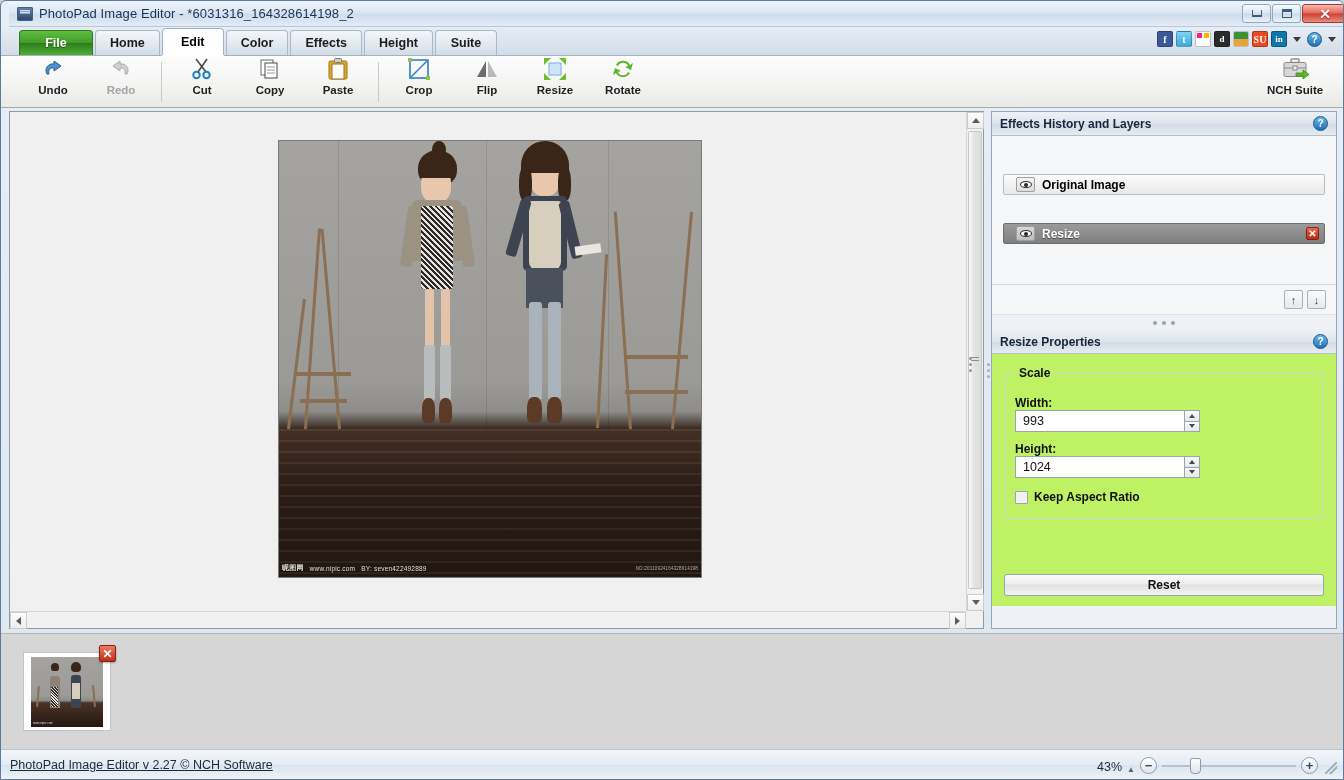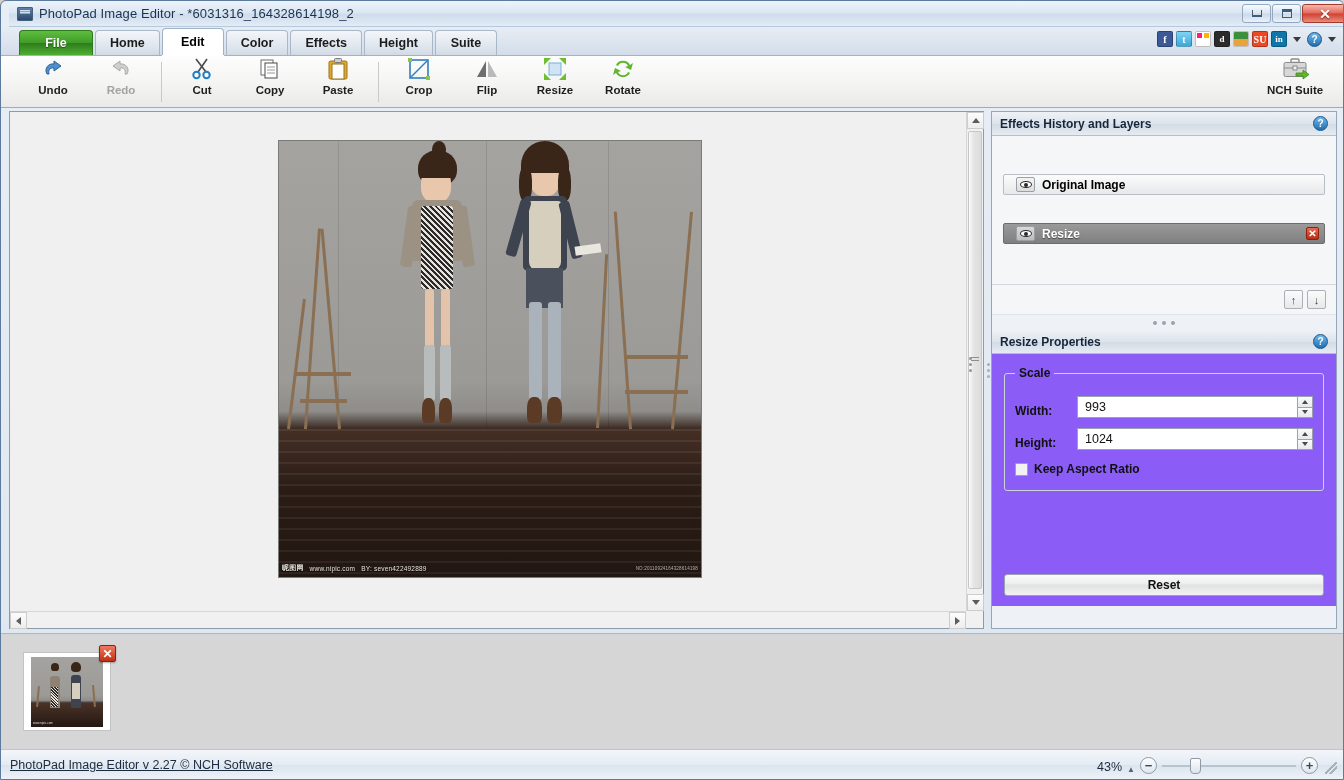--- a/index.html
+++ b/index.html
@@ -244,27 +244,27 @@
     width:19px;height:19px;border:1px solid #a9b0b8;border-radius:2px;
     background:linear-gradient(to bottom,#fbfbfb,#e6e8ea);
     display:flex;align-items:center;justify-content:center;cursor:pointer;
     font-size:11px; color:#3a3a3a;
   }
   .splitter {
     height: 16px; background:#eef1f5; border-top:1px solid #dfe4ea;
     display:flex;align-items:center;justify-content:center; gap:5px; cursor:row-resize;
   }
   .splitter i { width:4px;height:4px;border-radius:50%;background:#9aa3ad;display:block; }
-  .props-body { position:relative; height: 252px; background:#8b5cf6; padding: 12px 12px 0 12px; }
+  .props-body { position:relative; height: 252px; background:#bef264; padding: 12px 12px 0 12px; }
   fieldset.scale {
     border:1px solid #cdd3d9; border-radius:3px; padding: 6px 10px 14px 10px;
     margin: 0;
   }
   fieldset.scale legend { font-weight:bold; font-size:12px; color:#111; padding: 0 4px; }
-  .field-row { display:flex; align-items:flex-end; margin-top:10px; }
+  .field-row { display:flex; align-items:flex-start; margin-top:10px;flex-direction:column; }
   .field-row label { width: 62px; font-weight:bold; font-size:12px; color:#111; }
   .spin-wrap { position:relative; flex:1; display:flex; }
   .spin-wrap input {
     flex:1; height:22px; border:1px solid #9aa4ae; border-right:none;
     padding-left:7px; font-family:"Liberation Sans",sans-serif; font-size:12.5px;
     background:#fff; color:#111; outline:none;
   }
   .spin-btns { width:16px; display:flex; flex-direction:column; }
   .spin-btns span {
     flex:1; border:1px solid #9aa4ae; background:linear-gradient(to bottom,#fbfbfb,#e6e8ea);

